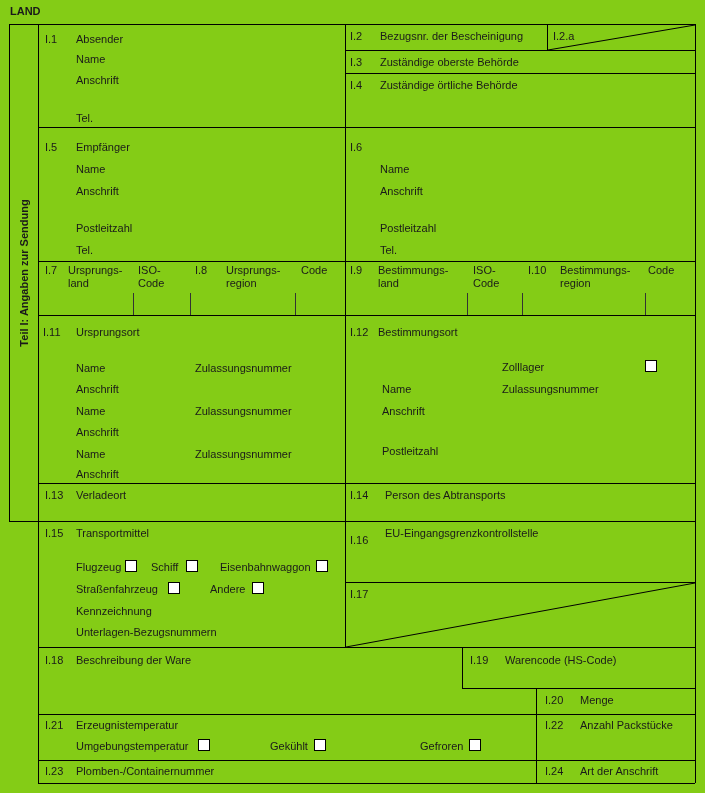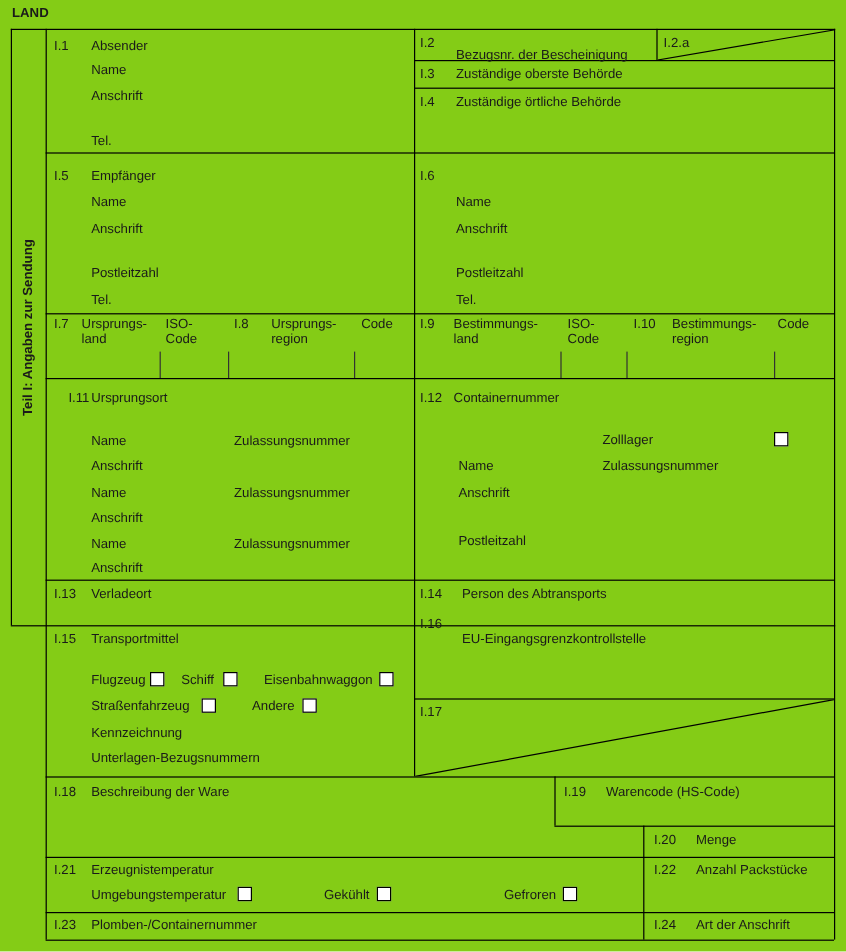--- a/index.html
+++ b/index.html
@@ -63,21 +63,21 @@
     <span>Teil I: Angaben zur Sendung</span>
   </div>
 
   <div class="t" style="left:45px;top:33px">I.1</div>
   <div class="t" style="left:76px;top:33px">Absender</div>
   <div class="t" style="left:76px;top:53px">Name</div>
   <div class="t" style="left:76px;top:74px">Anschrift</div>
   <div class="t" style="left:76px;top:112px">Tel.</div>
 
   <div class="t" style="left:350px;top:30px">I.2</div>
-  <div class="t" style="left:380px;top:40px">Bezugsnr. der Bescheinigung</div>
+  <div class="t" style="left:380px;top:30px">Bezugsnr. der Bescheinigung</div>
   <div class="t" style="left:553px;top:30px">I.2.a</div>
 
   <div class="t" style="left:350px;top:56px">I.3</div>
   <div class="t" style="left:380px;top:56px">Zuständige oberste Behörde</div>
 
   <div class="t" style="left:350px;top:79px">I.4</div>
   <div class="t" style="left:380px;top:79px">Zuständige örtliche Behörde</div>
 
   <div class="t" style="left:45px;top:141px">I.5</div>
   <div class="t" style="left:76px;top:141px">Empfänger</div>
@@ -99,34 +99,34 @@
   <div class="t" style="left:226px;top:264px"><span>Ursprungs-</span><br><span>region</span></div>
   <div class="t" style="left:301px;top:264px">Code</div>
 
   <div class="t" style="left:350px;top:264px">I.9</div>
   <div class="t" style="left:378px;top:264px"><span>Bestimmungs-</span><br><span>land</span></div>
   <div class="t" style="left:473px;top:264px"><span>ISO-</span><br><span>Code</span></div>
   <div class="t" style="left:528px;top:264px">I.10</div>
   <div class="t" style="left:560px;top:264px"><span>Bestimmungs-</span><br><span>region</span></div>
   <div class="t" style="left:648px;top:264px">Code</div>
 
-  <div class="t" style="left:57px;top:326px">I.11</div>
+  <div class="t" style="left:43px;top:326px">I.11</div>
   <div class="t" style="left:76px;top:326px">Ursprungsort</div>
   <div class="t" style="left:76px;top:362px">Name</div>
   <div class="t" style="left:195px;top:362px">Zulassungsnummer</div>
   <div class="t" style="left:76px;top:383px">Anschrift</div>
   <div class="t" style="left:76px;top:405px">Name</div>
   <div class="t" style="left:195px;top:405px">Zulassungsnummer</div>
   <div class="t" style="left:76px;top:426px">Anschrift</div>
   <div class="t" style="left:76px;top:448px">Name</div>
   <div class="t" style="left:195px;top:448px">Zulassungsnummer</div>
   <div class="t" style="left:76px;top:468px">Anschrift</div>
 
   <div class="t" style="left:350px;top:326px">I.12</div>
-  <div class="t" style="left:378px;top:326px">Containernummer</div>
+  <div class="t" style="left:378px;top:326px">Bestimmungsort</div>
   <div class="t" style="left:502px;top:361px">Zolllager</div>
   <span class="cb" style="left:645px;top:360px"></span>
   <div class="t" style="left:382px;top:383px">Name</div>
   <div class="t" style="left:502px;top:383px">Zulassungsnummer</div>
   <div class="t" style="left:382px;top:405px">Anschrift</div>
   <div class="t" style="left:382px;top:445px">Postleitzahl</div>
 
   <div class="t" style="left:45px;top:489px">I.13</div>
   <div class="t" style="left:76px;top:489px">Verladeort</div>
   <div class="t" style="left:350px;top:489px">I.14</div>
@@ -140,21 +140,21 @@
   <span class="cb" style="left:186px;top:560px"></span>
   <div class="t" style="left:220px;top:561px">Eisenbahnwaggon</div>
   <span class="cb" style="left:316px;top:560px"></span>
   <div class="t" style="left:76px;top:583px">Straßenfahrzeug</div>
   <span class="cb" style="left:168px;top:582px"></span>
   <div class="t" style="left:210px;top:583px">Andere</div>
   <span class="cb" style="left:252px;top:582px"></span>
   <div class="t" style="left:76px;top:605px">Kennzeichnung</div>
   <div class="t" style="left:76px;top:626px">Unterlagen-Bezugsnummern</div>
 
-  <div class="t" style="left:350px;top:514px">I.16</div>
+  <div class="t" style="left:350px;top:534px">I.16</div>
   <div class="t" style="left:385px;top:527px">EU-Eingangsgrenzkontrollstelle</div>
   <div class="t" style="left:350px;top:588px">I.17</div>
 
   <div class="t" style="left:45px;top:654px">I.18</div>
   <div class="t" style="left:76px;top:654px">Beschreibung der Ware</div>
   <div class="t" style="left:470px;top:654px">I.19</div>
   <div class="t" style="left:505px;top:654px">Warencode (HS-Code)</div>
   <div class="t" style="left:545px;top:694px">I.20</div>
   <div class="t" style="left:580px;top:694px">Menge</div>
 

